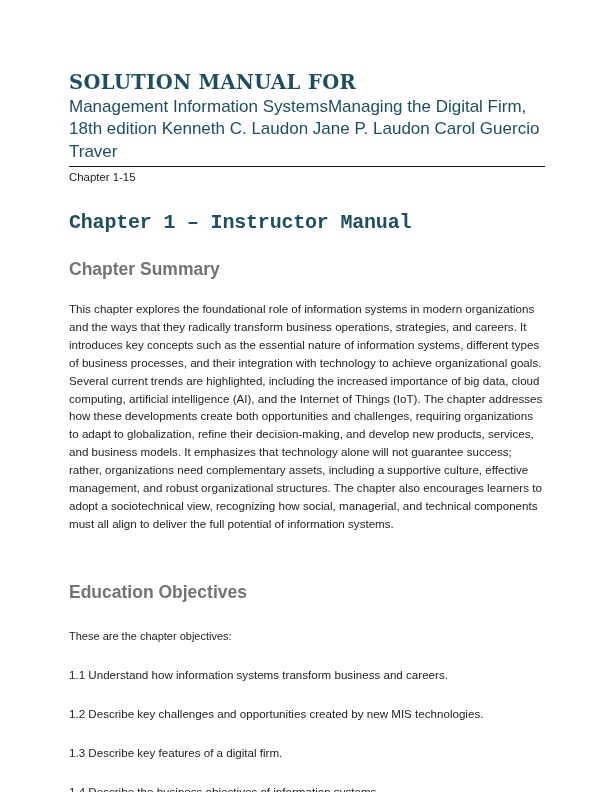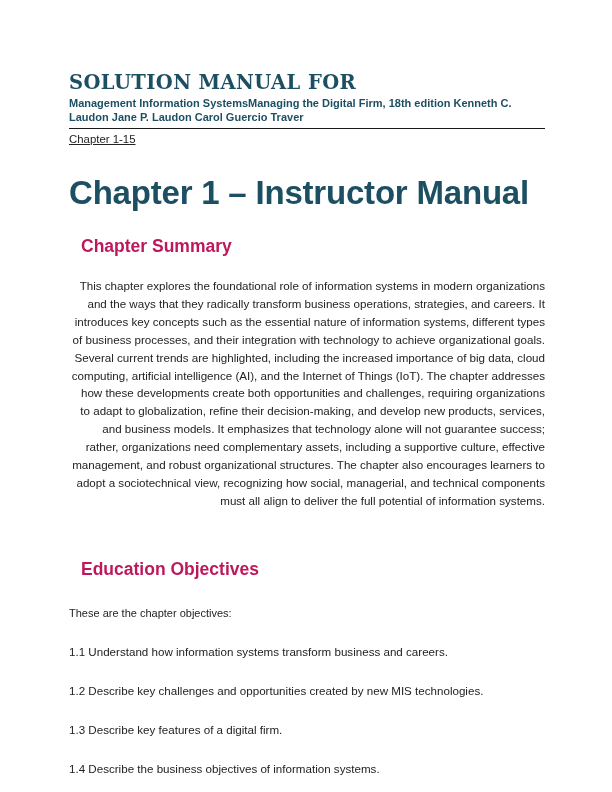--- a/index.html
+++ b/index.html
@@ -42,74 +42,73 @@
     font-size: 19.5px;
     line-height: 1.06;
     letter-spacing: 0.4px;
     color: #1d4f63;
     margin: 0 0 2px 0;
     white-space: nowrap;
   }
 
   .stamp-subtitle {
     font-family: "Liberation Sans", sans-serif;
-    font-weight: bold;
-    font-size: 11px;
+    font-weight: normal;
+    font-size: 17px;
     line-height: 1.33;
     color: #1d4f63;
     margin: 0;
   }
 
   .header-rule {
     border: 0;
     border-top: 1.3px solid #1a1a1a;
     margin: 3px 0 0 0;
     width: 100%;
   }
 
   .running-head {
     font-family: "Liberation Sans", sans-serif;
     font-size: 11.4px;
     line-height: 1.3;
     color: #232323;
     margin: 3px 0 0 0;
-    text-decoration: underline;
   }
 
   
   h1.chapter-title {
-    font-family: Liberation Sans, sans-serif;
+    font-family: Liberation Mono, monospace;
     font-weight: bold;
-    font-size: 33px;
+    font-size: 20px;
     line-height: 1.2;
     color: #1d4f63;
     margin: 26px 0 0 0;
     letter-spacing: -0.2px;
   }
 
   h2.section-heading {
     font-family: "Liberation Sans", sans-serif;
     font-weight: bold;
     font-size: 17.5px;
     line-height: 1.22;
-    color: #be185d;
-    margin: 12px;
+    color: #737373;
+    margin: 0;
   }
 
   h2.summary-heading { margin-top: 24px; }
   h2.objectives-heading { margin-top: 49px; }
 
   
   p.body-paragraph {
     font-family: "Liberation Sans", sans-serif;
     font-size: 11.6px;
     line-height: 1.55;
     color: #232323;
     margin: 19px 0 0 0;
-    text-align: right;
+    text-align: left;
   }
 
   p.lead-line {
     font-family: "Liberation Sans", sans-serif;
     font-size: 11px;
     line-height: 1.55;
     color: #232323;
     margin: 24px 0 0 0;
   }
 

